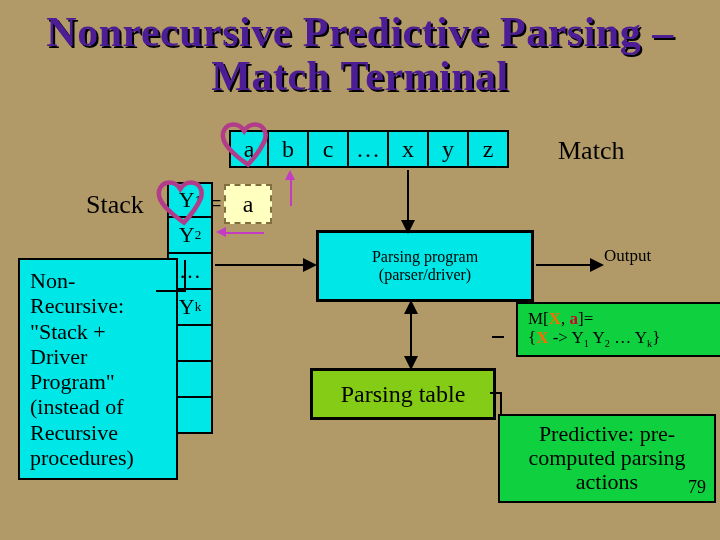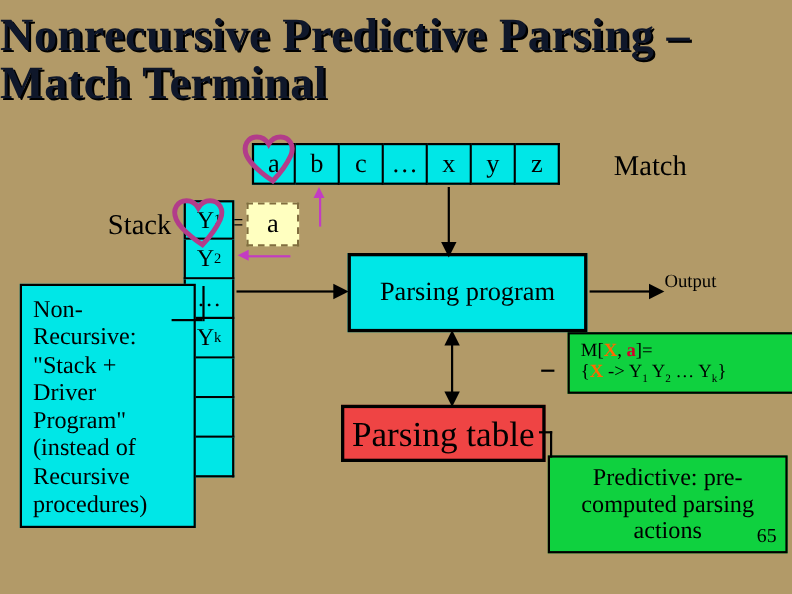--- a/index.html
+++ b/index.html
@@ -5,23 +5,23 @@
   html,body{margin:0;padding:0}
   body{
     width:720px;height:540px;
     background:#b29a68;
     font-family:"Times New Roman",Times,serif;
     position:relative;
     overflow:hidden;
   }
   .title{
     position:absolute;left:0;right:0;top:10px;
-    text-align:left;
+    text-align:center;
     font-size:42px;line-height:1.05;
-    font-weight:700;color:#0f172a;
+    font-weight:700;color:#4c1d95;
     text-shadow:2px 2px 0 #000;
     letter-spacing:.5px;
   }
 
   
   .tape{position:absolute;left:229px;top:130px;display:flex}
   .cell{
     width:40px;height:38px;
     border:2px solid #000;background:#00e7e7;
     display:flex;align-items:center;justify-content:center;
@@ -38,21 +38,21 @@
   .dashedA{
     position:absolute;left:224px;top:184px;
     width:44px;height:36px;
     border:2px dashed #816e3f;background:#ffffc0;
     display:flex;align-items:center;justify-content:center;
     font-size:24px;
   }
   .dashedA .eq{position:absolute;left:-18px;top:4px;font-size:24px}
 
   
-  .stack-lbl{position:absolute;left:98px;top:190px;font-size:26px}
+  .stack-lbl{position:absolute;left:86px;top:190px;font-size:26px}
   .stack{position:absolute;left:167px;top:182px}
   .scell{
     width:46px;height:36px;border:2px solid #000;background:#00e7e7;
     display:flex;align-items:center;justify-content:center;
     font-size:22px;box-sizing:border-box;
   }
   .scell+.scell{border-top:none}
   .heart2{position:absolute;left:154px;top:170px;width:60px;height:60px;z-index:3}
   .heart2 svg{width:60px;height:60px}
   sub{font-size:.6em}
@@ -69,32 +69,32 @@
   }
   .callout .lead:before{
     content:"";position:absolute;right:-2px;top:-30px;width:2px;height:32px;background:#000;
   }
 
   
   .prog{
     position:absolute;left:316px;top:230px;
     width:218px;height:72px;
     background:#00e7e7;border:3px solid #000;
-    font-size:24px;line-height:1.1;
+    font-size:16px;line-height:1.1;
     display:flex;align-items:center;justify-content:center;text-align:center;
     padding:4px;box-sizing:border-box;
   }
   .output-lbl{position:absolute;left:604px;top:246px;font-size:17px}
 
   
   .ptable{
     position:absolute;left:310px;top:368px;
     width:180px;height:46px;
-    background:#ef4444;border:3px solid #000;
-    font-size:32px;display:flex;align-items:center;justify-content:center;
+    background:#84cc16;border:3px solid #000;
+    font-size:24px;display:flex;align-items:center;justify-content:center;
   }
 
   
   .mbox{
     position:absolute;left:516px;top:302px;
     width:186px;padding:6px 10px;
     background:#0fd13f;border:2px solid #000;
     font-size:17px;line-height:1.1;
   }
   .pbox{
@@ -166,34 +166,35 @@
 </div>
 
 <div class="callout">
   <span>Non-Recursive: "Stack + Driver Program" (instead of Recursive procedures)</span>
   <span class="lead"></span>
 </div>
 
 <div class="prog">
   <div>
     <div>Parsing program</div>
+    <div>(parser/driver)</div>
   </div>
 </div>
 <div class="output-lbl">Output</div>
 
 <div class="ptable">Parsing table</div>
 
 <div class="mbox">
   <span>M[</span><span class="orangeX">X</span><span>, </span><span class="redA">a</span><span>]=</span><br>
   <span>{</span><span class="orangeX">X</span><span> -&gt; Y</span><sub>1</sub><span> Y</span><sub>2</sub><span> …</span><span> Y</span><sub>k</sub><span>}</span>
 </div>
 
 <div class="pbox">Predictive: pre-computed parsing actions</div>
 
-<div class="pg">65</div>
+<div class="pg">79</div>
 
 <div class="arr h" style="left:215px;top:264px;width:98px"></div>
 <div class="tri bTriR" style="left:303px;top:258px"></div>
 
 <div class="arr h" style="left:536px;top:264px;width:58px"></div>
 <div class="tri bTriR" style="left:590px;top:258px"></div>
 
 <div class="arr v" style="left:410px;top:305px;height:58px"></div>
 <div class="tri bTriU" style="left:404px;top:300px"></div>
 <div class="tri bTriD" style="left:404px;top:356px"></div>

